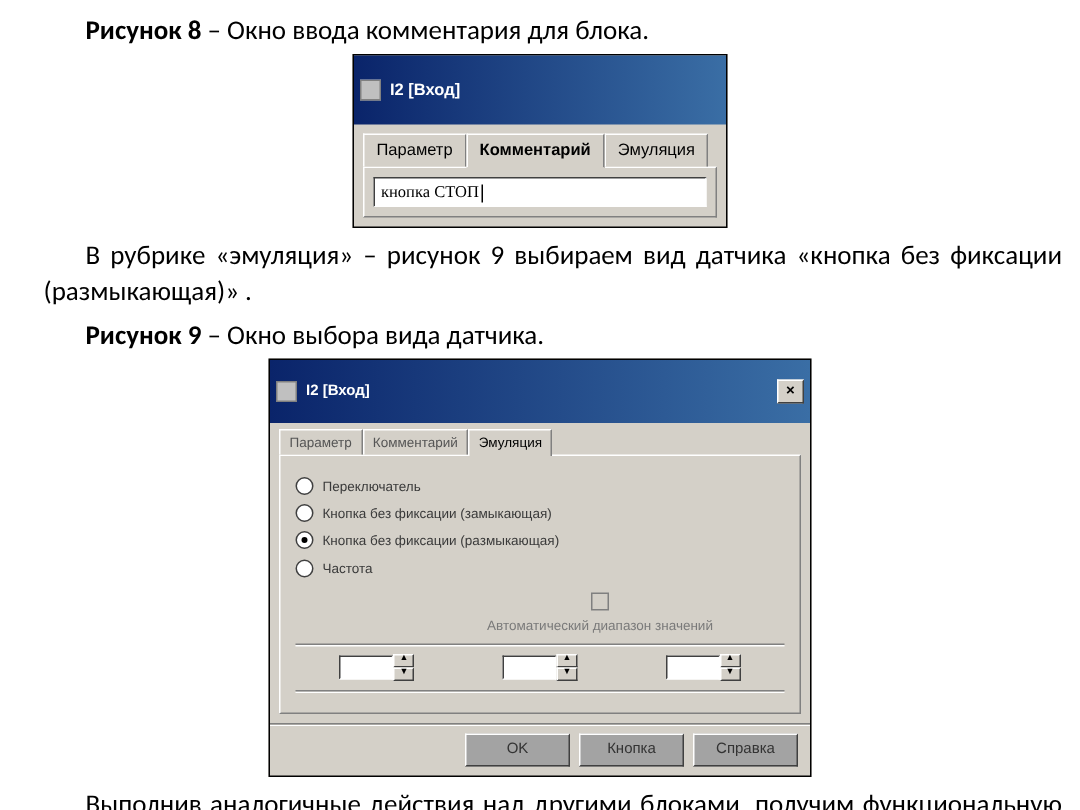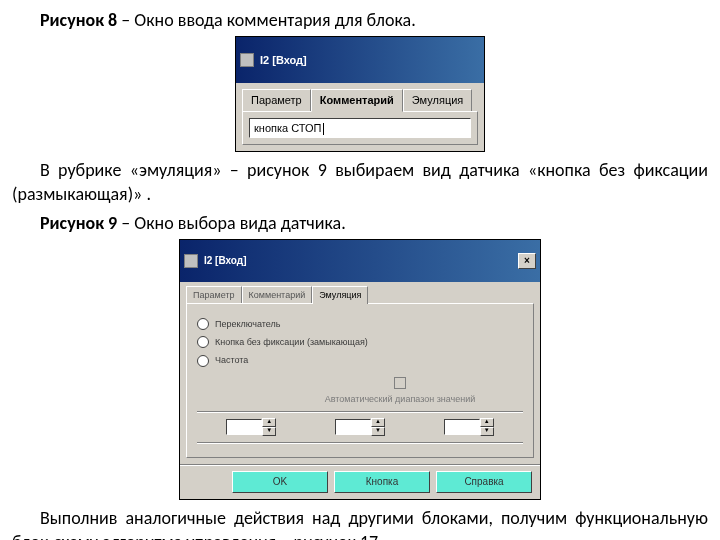--- a/index.html
+++ b/index.html
@@ -7,21 +7,21 @@
     padding: 8px 12px;
     width: 720px;
     box-sizing: border-box;
     font-family: "Calibri", "Arial", sans-serif;
     font-size: 18px;
     line-height: 1.35;
     background: #fff;
     color: #000;
   }
   .para { margin: 0 0 4px 0; text-align: justify; }
-  .indent { text-indent: 28px; }
+  .indent { text-indent: 28px; margin-left: 17px; }
   .bold { font-weight: bold; }
 
   
   .win {
     margin: 2px auto 6px auto;
     background: #d4d0c8;
     border: 1px solid #000;
     font-family: "Tahoma", "MS Sans Serif", sans-serif;
     font-size: 11px;
     color: #000;
@@ -82,21 +82,21 @@
     background: #d4d0c8;
   }
   .w8-field {
     width: 100%;
     box-sizing: border-box;
     height: 20px;
     background: #fff;
     border: 1px solid #404040;
     border-right-color:#fff; border-bottom-color:#fff;
     padding: 2px 4px;
-    font-family: Liberation Sans, sans-serif;
+    font-family: Liberation Serif, serif;
     font-size: 11px;
   }
   .caret {
     display: inline-block;
     width: 1px; height: 12px;
     background: #000;
     vertical-align: middle;
     margin-left: 2px;
   }
 
@@ -124,21 +124,21 @@
     color: #000;
   }
   .w9-body {
     margin: 0 6px 6px 6px;
     padding: 8px 10px;
     border: 1px solid #808080;
     border-top-color:#fff; border-left-color:#fff;
     background: #d4d0c8;
   }
   .radio-row {
-    display: flex; align-items: flex-end;
+    display: flex; align-items: flex-start;
     gap: 6px;
     margin: 6px 0;
     font-size: 9px;
     color: #3a3a3a;
     filter: blur(0.3px);
   }
   .radio {
     width: 10px; height: 10px;
     border: 1px solid #404040;
     border-radius: 50%;
@@ -197,22 +197,22 @@
   }
   .btnbar {
     display: flex; justify-content: flex-end;
     gap: 6px;
     padding: 6px 8px;
     border-top: 1px solid #808080;
     box-shadow: inset 0 1px 0 #fff;
   }
   .btn {
     min-width: 56px; height: 20px;
-    padding: 0 19px;
-    background: #5eead4;
+    padding: 0 6px;
+    background: #a3a3a3;
     border: 1px solid #fff;
     border-right-color:#404040; border-bottom-color:#404040;
     font-size: 10px;
     display: flex; align-items:center; justify-content:center;
     color: #333;
     filter: blur(0.3px);
   }
 </style>
 </head>
 <body>
@@ -256,20 +256,24 @@
     <div class="w9-tab active">Эмуляция</div>
   </div>
   <div class="w9-body">
     <div class="radio-row">
       <span class="radio"></span>
       <span>Переключатель</span>
     </div>
     <div class="radio-row">
       <span class="radio"></span>
       <span>Кнопка без фиксации (замыкающая)</span>
+    </div>
+    <div class="radio-row">
+      <span class="radio sel"></span>
+      <span>Кнопка без фиксации (размыкающая)</span>
     </div>
     <div class="radio-row">
       <span class="radio"></span>
       <span>Частота</span>
     </div>
 
     <div class="chk-row">
       <span class="chk"></span>
       <span>Автоматический диапазон значений</span>
     </div>

